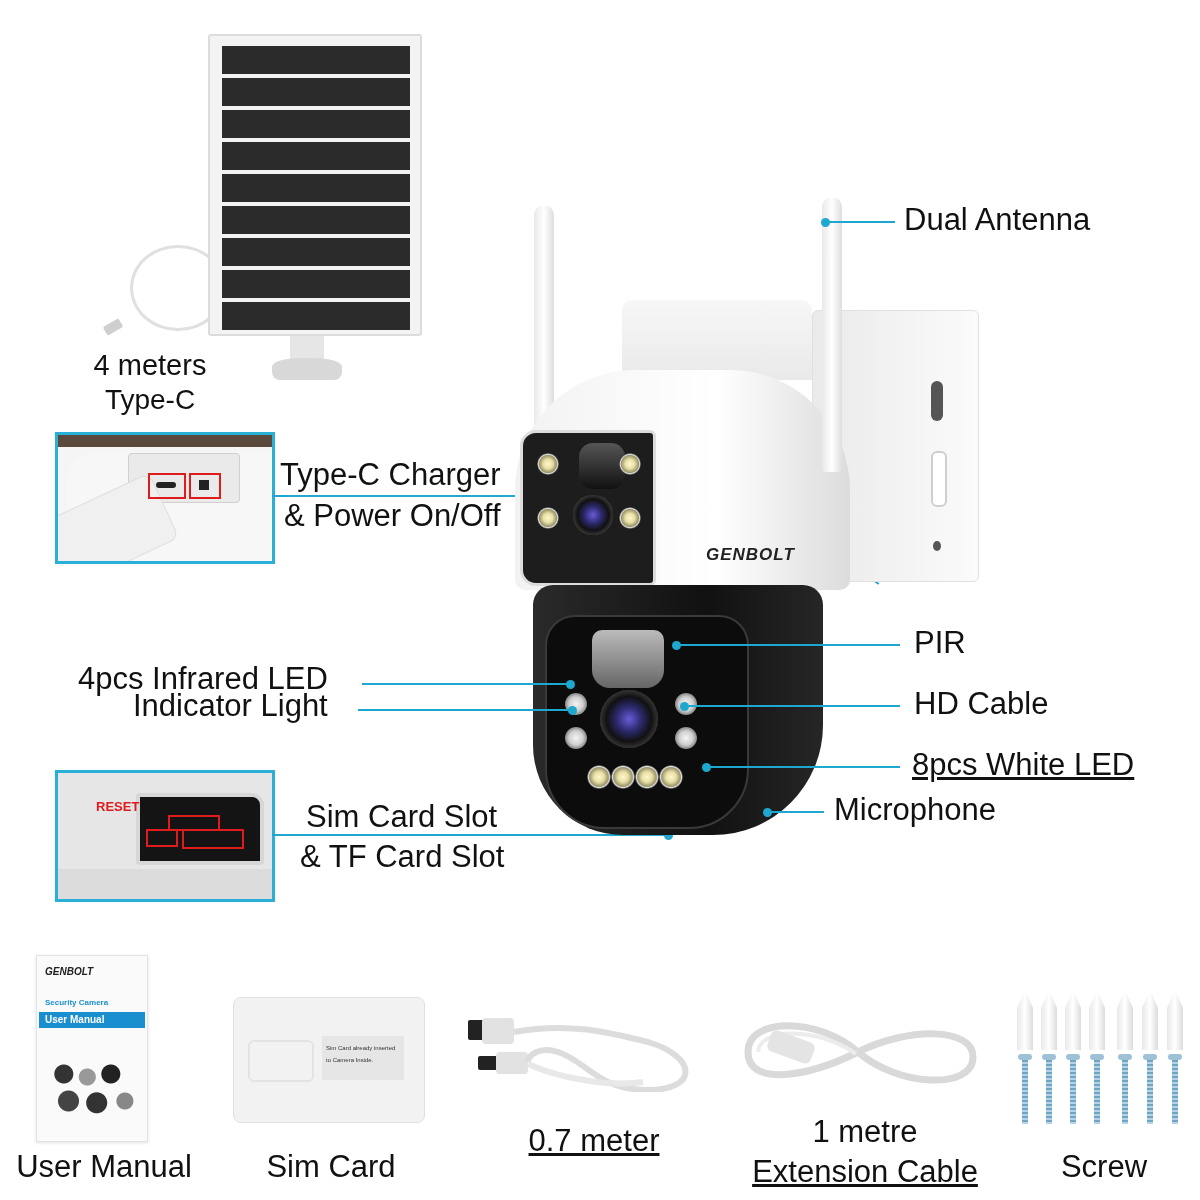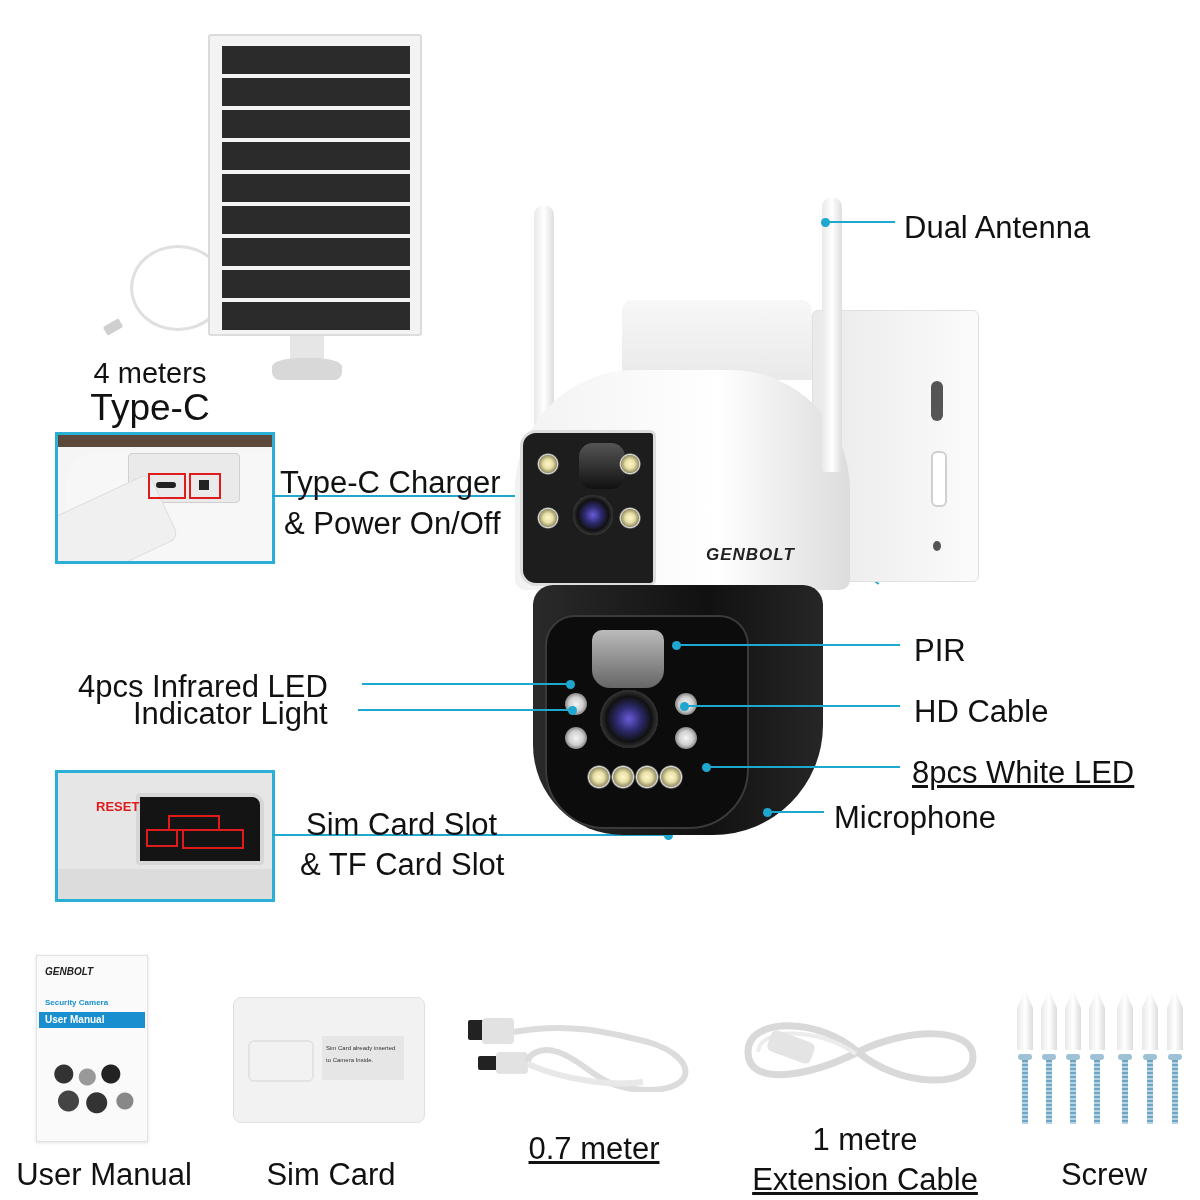--- a/index.html
+++ b/index.html
@@ -1,19 +1,19 @@
 <!DOCTYPE html>
 <html><head>
 <meta charset="utf-8">
 <style>
   html, body { margin:0; padding:0; background:#ffffff; }
   body { width:1200px; height:1200px; position:relative; overflow:hidden;
          font-family:"Liberation Sans", "DejaVu Sans", sans-serif; color:#111; }
   .abs { position:absolute; }
-  .label { position:absolute; font-size:31px; line-height:34px; color:#111; white-space:nowrap;margin-top:8px; }
+  .label { position:absolute; font-size:31px; line-height:34px; color:#111; white-space:nowrap; }
   .label.center { text-align:center; }
   .line { position:absolute; height:2px; background:#1ea7cf; }
   .dot { position:absolute; width:9px; height:9px; border-radius:50%; background:#1ea7cf; margin:-4px 0 0 -4px; }
 
   
   .solar { left:208px; top:34px; width:210px; height:298px; background:#f3f3f3; border:2px solid #dcdcdc; border-radius:3px; }
   .solar .cell { position:absolute; left:12px; right:10px; height:28px; background:#2b2b2b; }
   .solar-stand { left:272px; top:358px; width:70px; height:22px; background:#d8d8d8; border-radius:40% 40% 8px 8px; }
   .solar-stand-neck { left:290px; top:330px; width:34px; height:32px; background:#e6e6e6; }
   .cable-coil { left:130px; top:245px; width:90px; height:80px; border:3px solid #e0e0e0; border-radius:50%; }
@@ -93,21 +93,21 @@
   <div class="cell" style="top:42px"></div>
   <div class="cell" style="top:74px"></div>
   <div class="cell" style="top:106px"></div>
   <div class="cell" style="top:138px"></div>
   <div class="cell" style="top:170px"></div>
   <div class="cell" style="top:202px"></div>
   <div class="cell" style="top:234px"></div>
   <div class="cell" style="top:266px"></div>
 </div>
 <div class="label center" style="left:80px; top:348px; width:140px; font-size:29px;">4 meters</div>
-<div class="label center" style="left:80px; top:383px; width:140px; font-size:37px;">Type-C</div>
+<div class="label center" style="left:80px; top:383px; width:140px; font-size:28px;">Type-C</div>
 
 <div class="inset inset1">
   <div class="panel"></div>
   <div class="port-recess"></div>
   <div class="flap"></div>
   <div class="redbox tc">
       <i></i>
     </div>
   <div class="redbox sw">
       <i></i>

